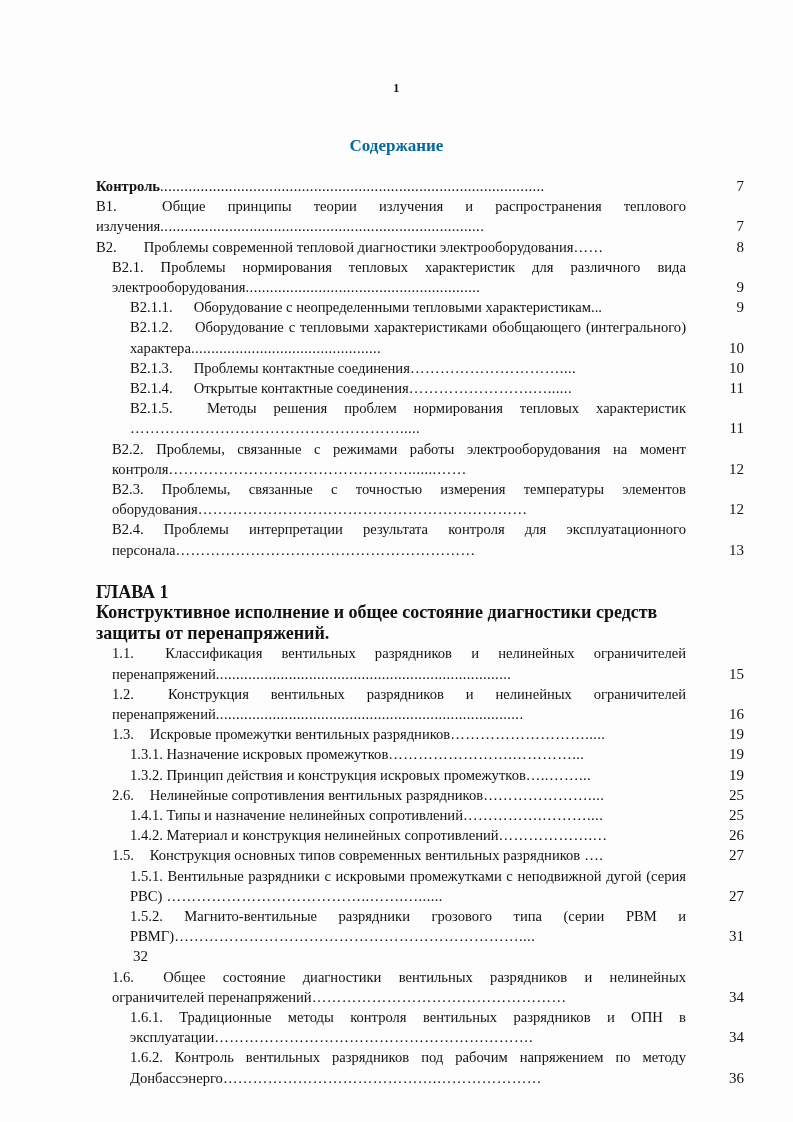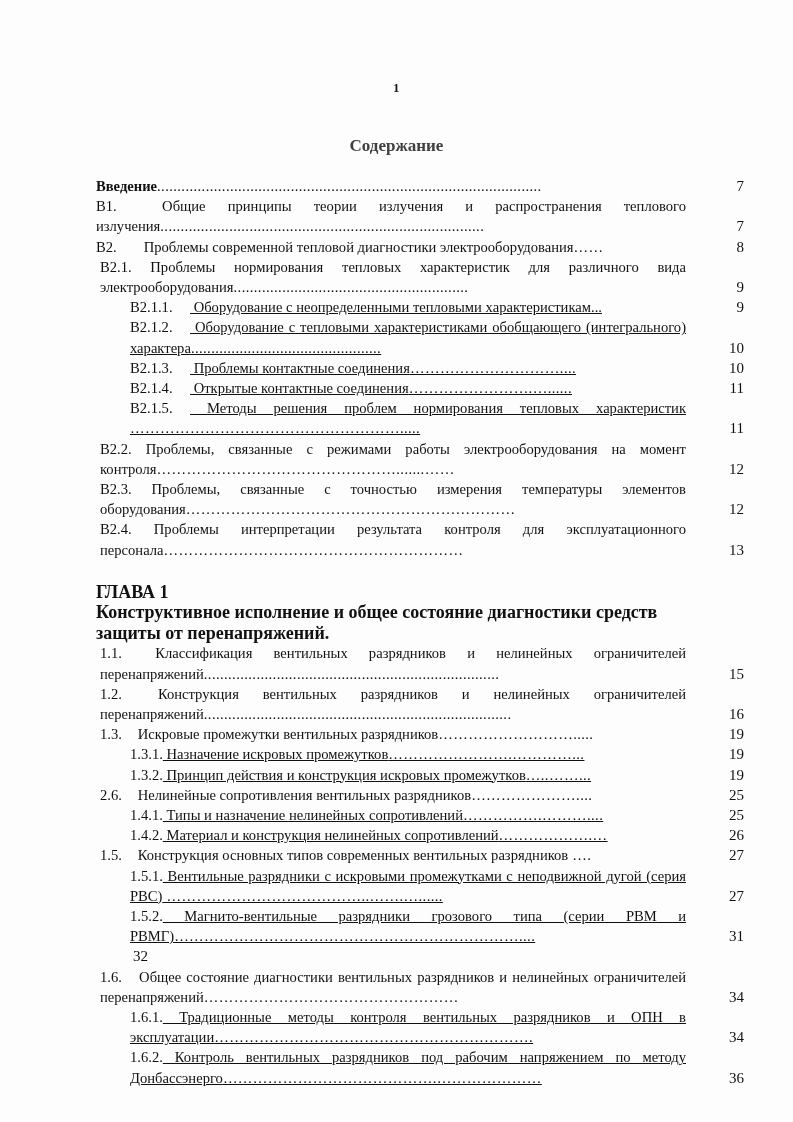--- a/index.html
+++ b/index.html
@@ -36,21 +36,21 @@
   }
 
   .doc-title {
     position: absolute;
     top: 136px;
     left: 0;
     width: 793px;
     text-align: center;
     font-size: 17px;
     font-weight: bold;
-    color: #404040;
+    color: #0369a1;
   }
 
   .toc {
     position: absolute;
     top: 176px;
     left: 96px;
     width: 648px;
     font-size: 14.6px;
     line-height: 20.2px;
   }
@@ -82,22 +82,22 @@
     display: inline-block;
     vertical-align: baseline;
   }
   .lbl.w1 { min-width: 44px; }
   .lbl.w2 { min-width: 34px; }
   .lbl.w3 { min-width: 60px; }
 
   .bold { font-weight: bold; }
 
   .ind0 { margin-left: 0px; }
-  .ind1 { margin-left: 4px; }
-  .ind2 { margin-left: 34px; text-decoration: underline; }
+  .ind1 { margin-left: 16px; }
+  .ind2 { margin-left: 34px; }
 
   .leaders { letter-spacing: 0.4px; }
 
   .chapter-head {
     margin-top: 22px;
     font-weight: bold;
     font-size: 18px;
     line-height: 20.5px;
   }
   .chapter-head .ttl { display: block; }
@@ -107,21 +107,21 @@
 
 <div class="page">
 
   <div class="folio">1</div>
 
   <div class="doc-title">Содержание</div>
 
   <div class="toc">
     <div id="toc-intro">
         <div class="entry">
-          <div class="entry-text ind0 nojustify"><span class="lbl  bold">Введение</span><span class="leaders">...............................................................................................</span></div>
+          <div class="entry-text ind0 nojustify"><span class="lbl  bold">Контроль</span><span class="leaders">...............................................................................................</span></div>
           <div class="entry-num">7</div>
         </div>
         <div class="entry multi">
           <div class="entry-text ind0"><span class="lbl w1">В1.</span><span> Общие принципы теории излучения и распространения теплового излучения</span><span class="leaders">................................................................................</span></div>
           <div class="entry-num">7</div>
         </div>
         <div class="entry">
           <div class="entry-text ind0 nojustify"><span class="lbl w1">В2.</span><span> Проблемы современной тепловой диагностики электрооборудования</span><span class="leaders">……</span></div>
           <div class="entry-num">8</div>
         </div>

